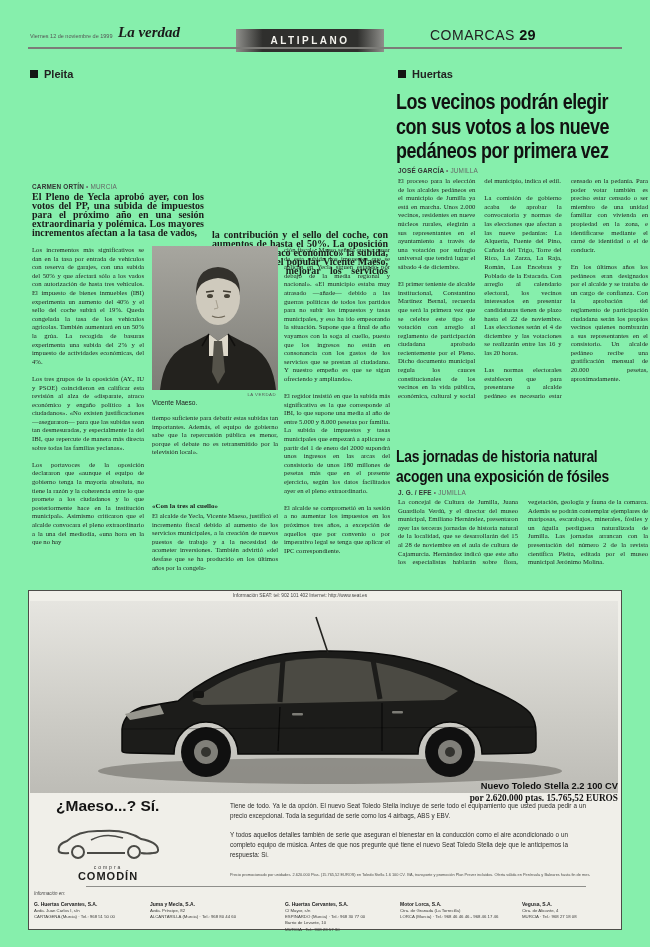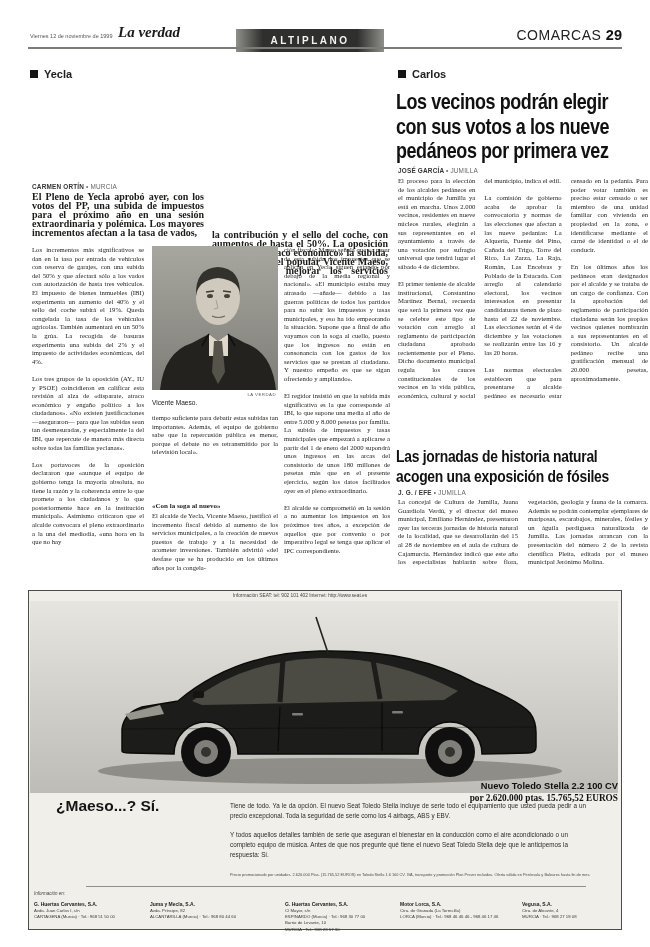--- a/index.html
+++ b/index.html
@@ -1,16 +1,16 @@
 <!DOCTYPE html>
 <html><head>
 <meta charset="utf-8">
 <style>
   html,body{margin:0;padding:0;background:#e9e8e3;}
-  #page{position:relative;width:650px;height:947px;background:#ffffff;font-family:"Liberation Sans",sans-serif;color:#1c1c1c;overflow:hidden;}
+  #page{position:relative;width:650px;height:947px;background:#86efac;font-family:"Liberation Sans",sans-serif;color:#1c1c1c;overflow:hidden;}
   .abs{position:absolute;}
   .serif{font-family:"Liberation Serif",serif;}
   .pre{white-space:pre-line;}
   .hr{position:absolute;background:#6a6a66;height:1px;}
   .bodytxt{font-family:"Liberation Serif",serif;font-size:6.7px;line-height:8.6px;text-align:justify;color:#242422;white-space:pre-line;overflow:hidden;}
   .lead{font-family:"Liberation Serif",serif;font-weight:bold;font-size:10px;line-height:9px;text-align:justify;color:#1b1b19;}
   .headline{font-weight:bold;letter-spacing:-0.5px;transform-origin:0 0;color:#111;}
   .kicker-label{font-size:11px;font-weight:bold;color:#222;}
   .kicker-sq{display:inline-block;width:8px;height:8px;background:#141414;margin-right:6px;}
   .byline{font-size:6.4px;font-weight:bold;letter-spacing:.2px;color:#333;}
@@ -24,31 +24,31 @@
 </head>
 <body>
 
 <div id="page">
 
   <div class="abs" style="left:30px;top:33px;font-size:5.5px;color:#555;">Viernes 12 de noviembre de 1999</div>
   <div class="abs serif" style="left:118px;top:24px;font-size:15px;font-weight:bold;font-style:italic;color:#1a1a1a;">La verdad</div>
   <div class="abs" style="left:236px;top:29px;width:148px;height:23px;background:linear-gradient(90deg,#8f8f8b,#2f2f2d 18%,#2f2f2d 82%,#8f8f8b);display:flex;align-items:center;justify-content:center;">
     <span style="color:#f4f3ee;font-size:10px;font-weight:bold;letter-spacing:2.5px;">ALTIPLANO</span>
   </div>
-  <div class="abs" style="left:430px;top:26px;width:192px;text-align:right;">
+  <div class="abs" style="left:430px;top:26px;width:192px;text-align:left;">
     <span style="font-size:14px;letter-spacing:.5px;color:#222;">COMARCAS</span>
     <span style="font-size:14.5px;font-weight:bold;color:#111;">29</span>
   </div>
   <div class="hr" style="left:28px;top:47px;width:594px;height:2px;background:#7c7c78;"></div>
 
   <div class="abs" style="left:30px;top:64px;">
-    <span class="kicker-sq"></span><span class="kicker-label">Yecla</span>
+    <span class="kicker-sq"></span><span class="kicker-label">Pleita</span>
   </div>
   <div class="abs" style="left:398px;top:64px;">
-    <span class="kicker-sq"></span><span class="kicker-label">Carlos</span>
+    <span class="kicker-sq"></span><span class="kicker-label">Huertas</span>
   </div>
 
   <div class="abs byline" style="left:32px;top:183px;">
     <span>CARMEN ORTÍN</span>
     <span class="place">• MURCIA</span>
   </div>
   <div class="colblock lead" style="left:32px;top:192px;width:172px;height:48px;overflow:hidden;">El Pleno de Yecla aprobó ayer, con los votos del PP, una subida de impuestos para el próximo año en una sesión extraordinaria y polémica. Los mayores incrementos afectan a la tasa de vados,</div>
   <div class="colblock lead" style="left:212px;top:192px;width:176px;height:48px;overflow:hidden;margin-top:38px;">la contribución y el sello del coche, con aumentos de hasta el 50%. La oposición calificó de «atraco económico» la subida, que el alcalde, el popular Vicente Maeso, justificó para mejorar los servicios municipales.</div>
 
   <div class="colblock bodytxt" style="left:32px;top:246px;width:112px;height:358px;">Los incrementos más significativos se dan en la tasa por entrada de vehículos con reserva de garajes, con una subida del 50% y que afectará sólo a los vados con autorización de hasta tres vehículos. El impuesto de bienes inmuebles (IBI) experimenta un aumento del 40% y el sello del coche subirá el 19%. Queda congelada la tasa de los vehículos agrícolas. También aumentará en un 50% la grúa. La recogida de basuras experimenta una subida del 2% y el impuesto de actividades económicas, del 4%.
@@ -75,21 +75,21 @@
       <path d="M60 70 Q66 73 73 70" stroke="#6e6758" stroke-width="1.2" fill="none"></path>
       <path d="M8 144 Q12 106 40 97 L57 88 L66 95 L76 88 L93 97 Q120 106 124 144 Z" fill="#23221e"></path>
       <polygon points="57,88 66,95 76,88 76,110 57,110" fill="#ddd8ca"></polygon>
       <polygon points="62,95 70,95 73,126 66,138 60,126" fill="#55534a"></polygon>
       <path d="M57 88 L50 100 M76 88 L83 100" stroke="#11100e" stroke-width="1.5"></path>
     </svg>
     <div style="position:absolute;right:2px;bottom:-7px;font-size:4.3px;letter-spacing:.5px;color:#555;">LA VERDAD</div>
   </div>
   <div class="abs" style="left:152px;top:399px;font-size:6.6px;color:#222;">Vicente Maeso.</div>
   <div class="colblock bodytxt" style="left:152px;top:414px;width:126px;height:86px;">tiempo suficiente para debatir estas subidas tan importantes. Además, el equipo de gobierno sabe que la repercusión pública es menor, porque el debate no es retransmitido por la televisión local».</div>
-  <div class="abs serif" style="left:152px;top:502px;font-size:7px;font-weight:bold;color:#1b1b19;">«Con la soga al nuevo»</div>
+  <div class="abs serif" style="left:152px;top:502px;font-size:7px;font-weight:bold;color:#1b1b19;">«Con la tres al cuello»</div>
   <div class="colblock bodytxt" style="left:152px;top:512px;width:126px;height:92px;">El alcalde de Yecla, Vicente Maeso, justificó el incremento fiscal debido al aumento de los servicios municipales, a la creación de nuevos puestos de trabajo y a la necesidad de acometer inversiones. También advirtió «del desfase que se ha producido en los últimos años por la congela-</div>
 
   <div class="colblock bodytxt" style="left:284px;top:246px;width:106px;height:358px;">ción fiscal». Maeso señala que «a pesar de esta subida, los impuestos que se aplican en Yecla siguen estando por debajo de la media regional y nacional». «El municipio estaba muy atrasado —añade— debido a las guerras políticas de todos los partidos para no subir los impuestos y tasas municipales, y eso ha ido empeorando la situación. Supone que a final de año vayamos con la soga al cuello, puesto que los ingresos no están en consonancia con los gastos de los servicios que se prestan al ciudadano. Y nuestro empeño es que se sigan ofreciendo y ampliando».
 
 El regidor insistió en que la subida más significativa es la que corresponde al IBI, lo que supone una media al año de entre 5.000 y 8.000 pesetas por familia. La subida de impuestos y tasas municipales que empezará a aplicarse a partir del 1 de enero del 2000 supondrá unos ingresos en las arcas del consistorio de unos 180 millones de pesetas más que en el presente ejercicio, según los datos facilitados ayer en el pleno extraordinario.
 
 El alcalde se comprometió en la sesión a no aumentar los impuestos en los próximos tres años, a excepción de aquellos que por convenio o por imperativo legal se tenga que aplicar el IPC correspondiente.</div>
 
   <div class="headline pre abs" style="left:396px;top:90px;width:302px;font-size:21.5px;line-height:24.5px;transform:scaleX(0.835);">Los vecinos podrán elegir
 con sus votos a los nueve
@@ -148,20 +148,30 @@
       <circle cx="420" cy="151" r="5" fill="#33332f"></circle>
       <path d="M92 128 L506 126" stroke="#000" stroke-width="1" opacity=".35"></path>
     </svg>
   </div>
 
   <div class="abs" style="left:56px;top:797px;font-size:15.5px;font-weight:bold;color:#141414;">¿Maeso...? Sí.</div>
   <div class="abs" style="left:400px;top:781px;width:218px;text-align:right;font-size:9.3px;font-weight:bold;color:#101010;">Nuevo Toledo Stella 2.2 100 CV</div>
   <div class="abs" style="left:400px;top:793px;width:218px;text-align:right;font-size:9.3px;font-weight:bold;color:#101010;font-family:Liberation Serif, serif;">por 2.620.000 ptas. 15.765,52 EUROS</div>
   <div class="abs" style="left:230px;top:801px;width:356px;font-size:6.3px;line-height:10px;color:#2b2b29;text-align:justify;">Tiene de todo. Ya le da opción. El nuevo Seat Toledo Stella incluye de serie todo el equipamiento que usted pueda pedir a un precio excepcional. Toda la seguridad de serie como los 4 airbags, ABS y EBV.</div>
 
+  <div class="abs" style="left:44px;top:826px;width:128px;text-align:center;">
+    <svg width="110" height="34" viewBox="0 0 110 34">
+      <path d="M6 26 Q4 18 14 15 Q26 4 48 5 Q74 3 88 13 Q104 16 105 23 Q106 27 100 27 M6 26 Q10 28 16 27 M34 27 L72 27 M88 27 Q94 28 100 27" fill="none" stroke="#4a4a46" stroke-width="2"></path>
+      <circle cx="25" cy="26" r="6" fill="none" stroke="#4a4a46" stroke-width="2"></circle>
+      <circle cx="81" cy="26" r="6" fill="none" stroke="#4a4a46" stroke-width="2"></circle>
+      <path d="M38 14 Q52 6 70 12" fill="none" stroke="#4a4a46" stroke-width="1.5"></path>
+    </svg>
+    <div style="font-size:5px;letter-spacing:2px;color:#333;">compra</div>
+    <div style="font-size:11px;font-weight:bold;letter-spacing:1px;color:#1d1d1b;">COMODÍN</div>
+  </div>
 
   <div class="abs" style="left:230px;top:830px;width:338px;font-size:6.3px;line-height:10px;color:#2b2b29;text-align:justify;">Y todos aquellos detalles también de serie que aseguran el bienestar en la conducción como el aire acondicionado o un completo equipo de música. Antes de que nos pregunte qué tiene el nuevo Seat Toledo Stella deje que le anticipemos la respuesta: Sí.</div>
   <div class="abs" style="left:230px;top:872px;width:386px;font-size:3.9px;color:#4c4c48;white-space:nowrap;overflow:hidden;">Precio promocionado por unidades. 2.620.000 Ptas. (15.765,52 EUROS) en Toledo Stella 1.6 100 CV. IVA, transporte y promoción Plan Prever incluidos. Oferta válida en Península y Baleares hasta fin de mes.</div>
 
 
   <div class="hr" style="left:86px;top:886px;width:500px;background:#8f8f8b;"></div>
   <div class="abs" style="left:34px;top:891px;font-size:4.5px;font-style:italic;color:#444;">Información en:</div>
 
   <div class="abs" style="left:34px;top:901px;width:108px;">
     <div class="dealer-name">G. Huertas Cervantes, S.A.</div>

